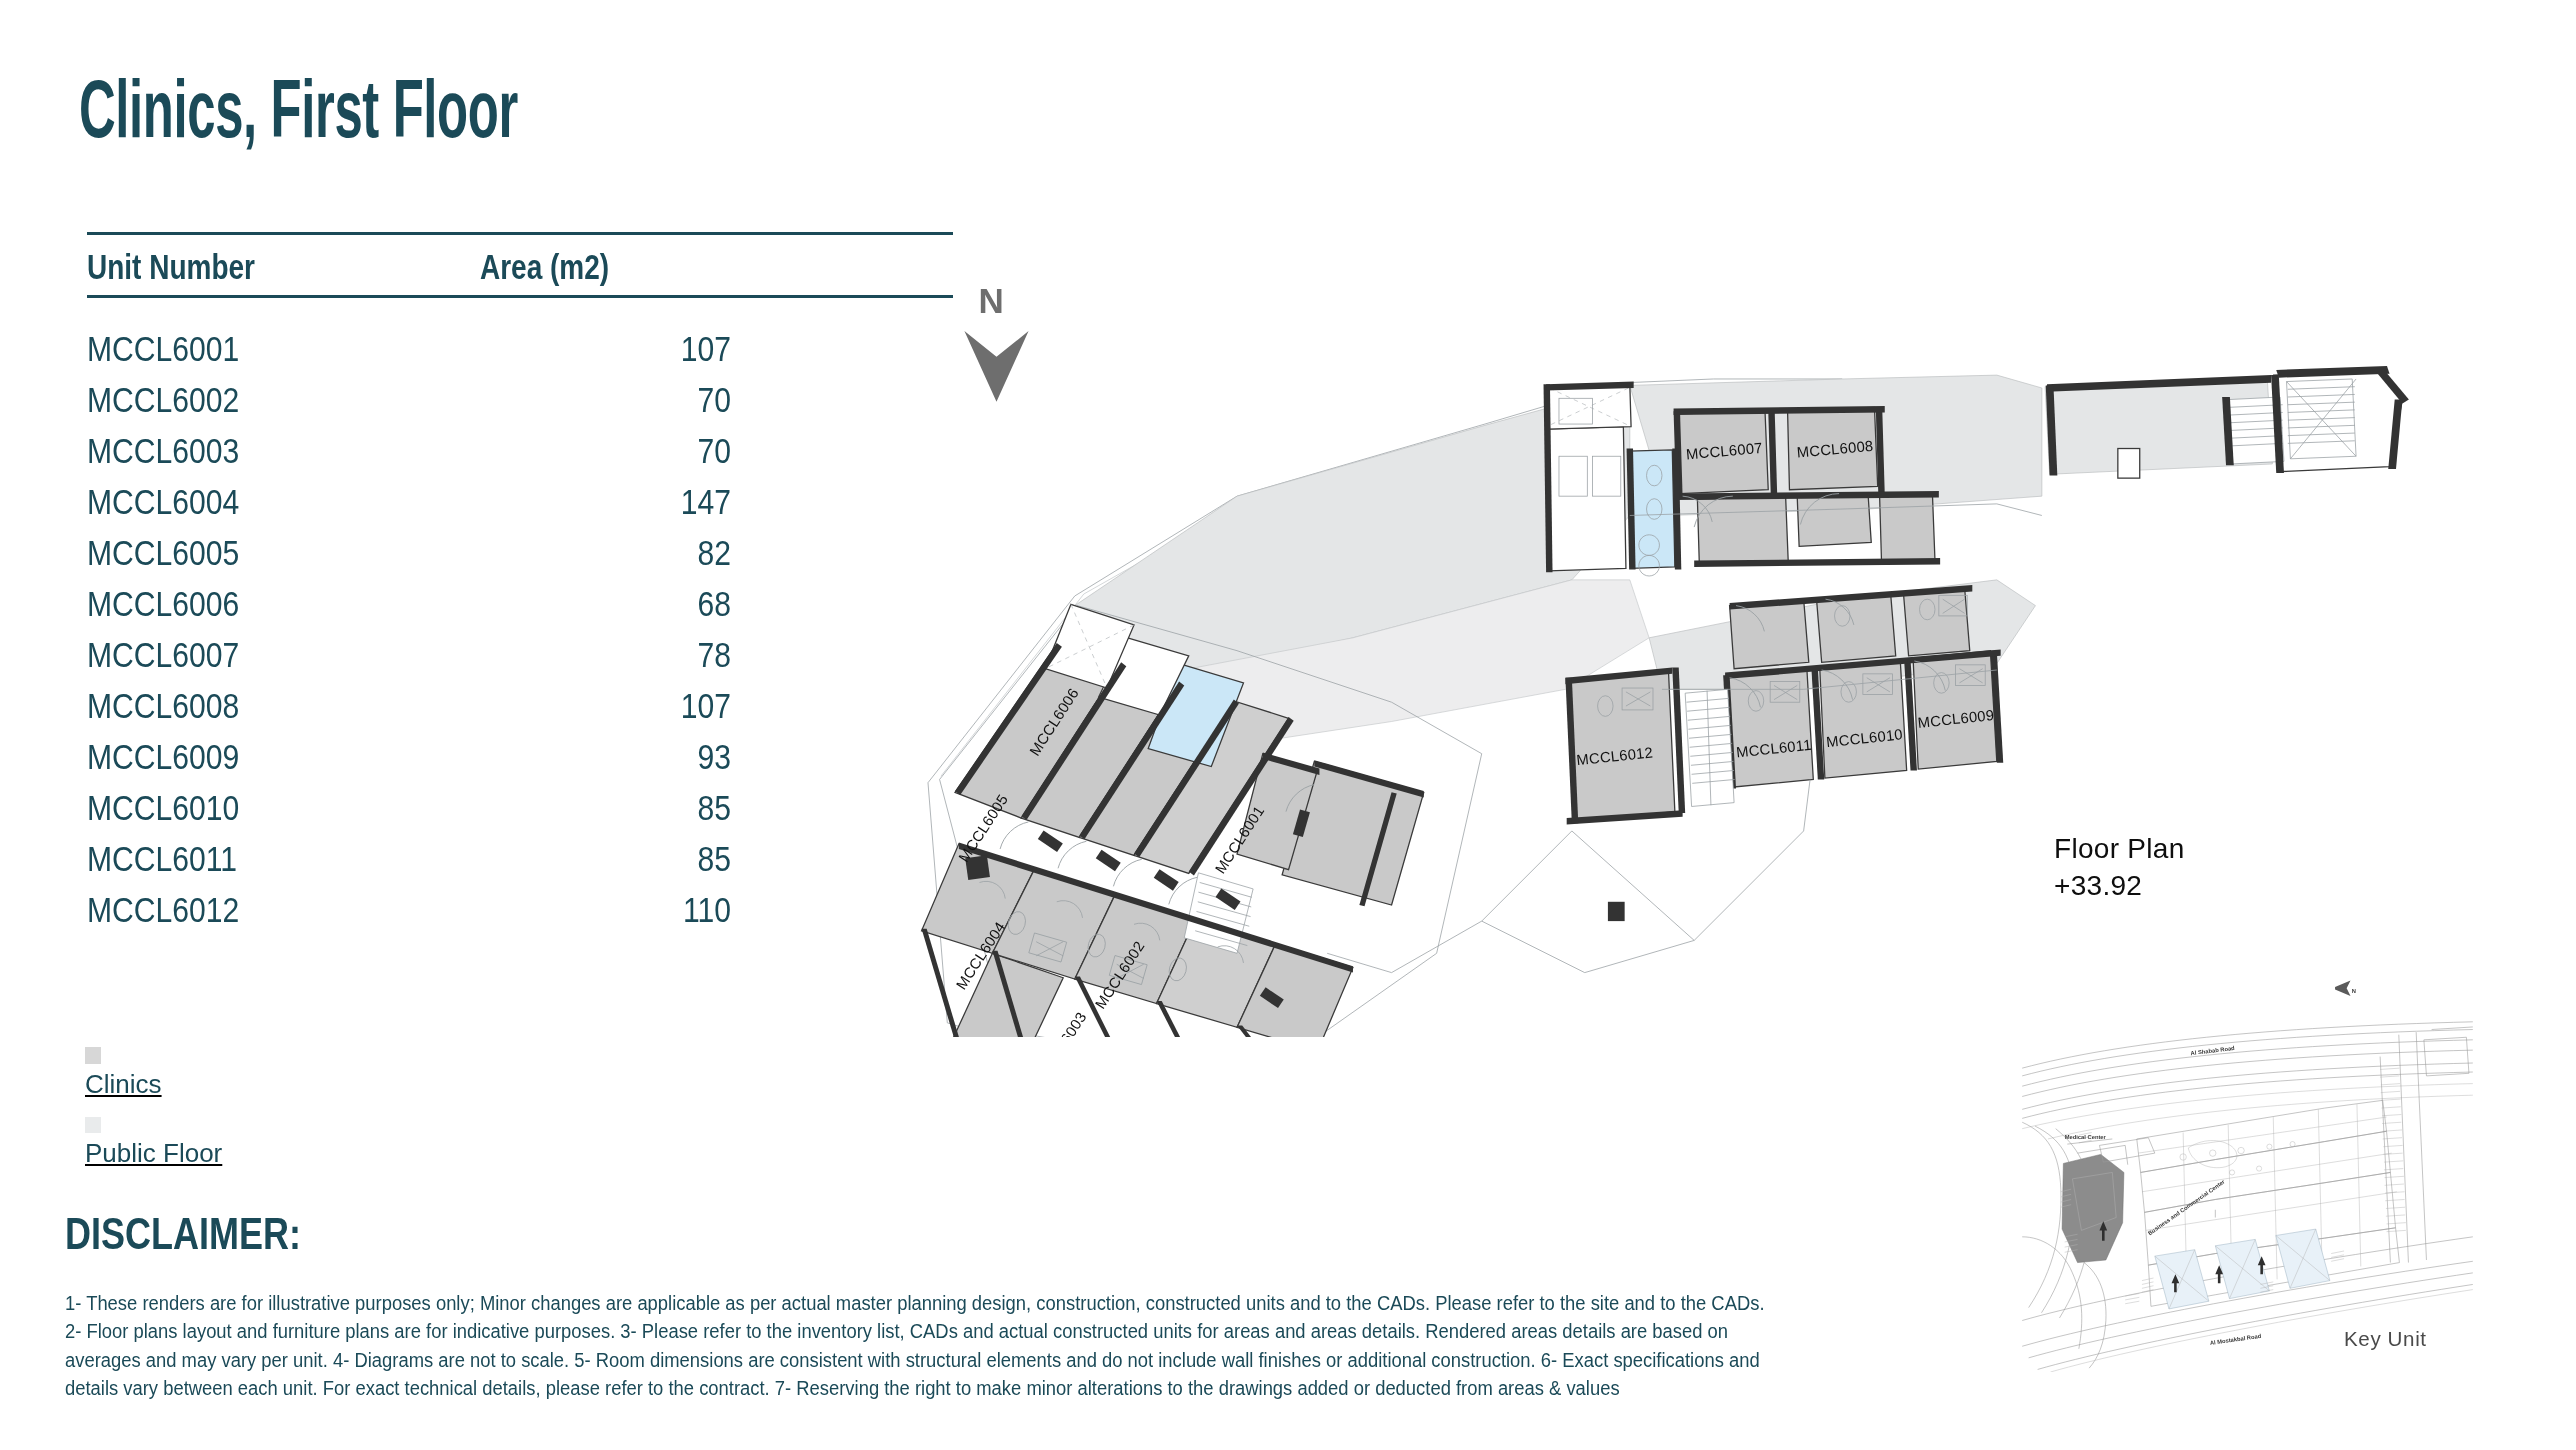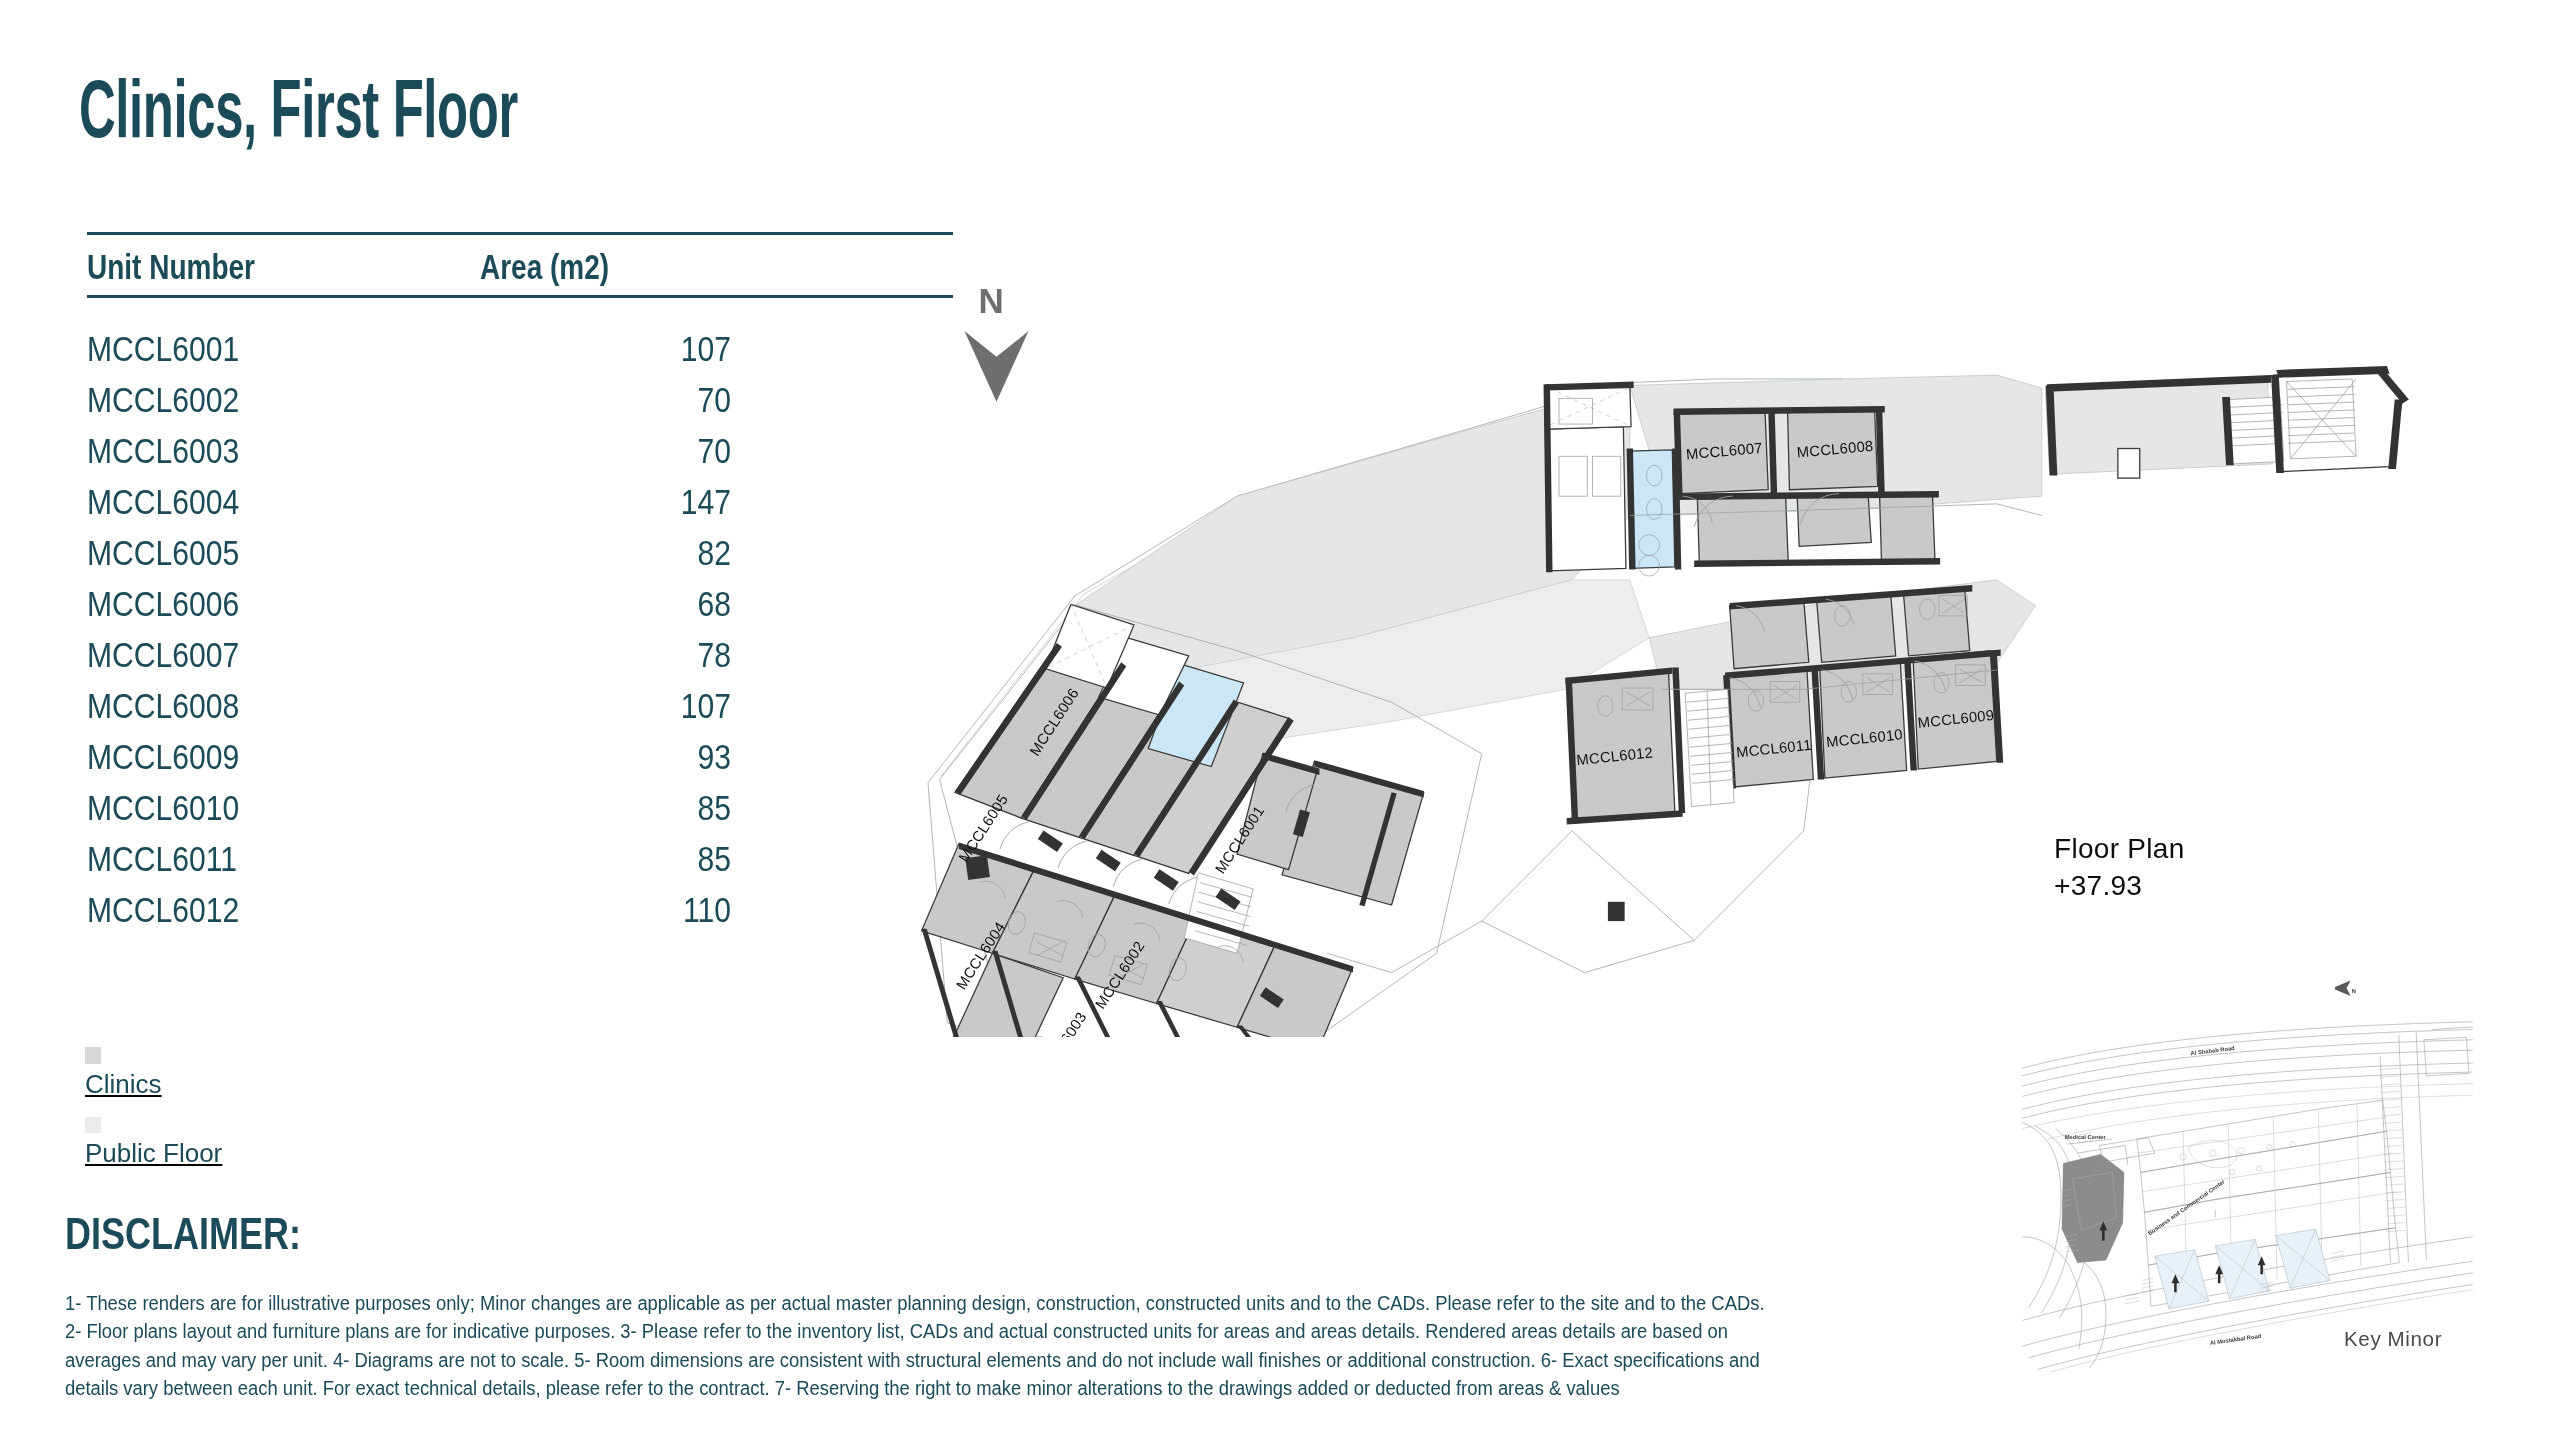--- a/index.html
+++ b/index.html
@@ -403,21 +403,21 @@
   <text class="plan-label" transform="translate(1390,240) rotate(-5)">MCCL6008</text>
   <text class="plan-label" transform="translate(1048,718) rotate(-6)">MCCL6012</text>
   <text class="plan-label" transform="translate(1296,706) rotate(-6)">MCCL6011</text>
   <text class="plan-label" transform="translate(1436,690) rotate(-6)">MCCL6010</text>
   <text class="plan-label" transform="translate(1578,660) rotate(-6)">MCCL6009</text>
 </svg>
 </div>
 
 <div id="plan-caption">
   <div>Floor Plan</div>
-  <div>+37.93</div>
+  <div>+33.92</div>
 </div>
 
 <div id="key-plan">
 <svg viewBox="0 0 700 640" xmlns="http://www.w3.org/2000/svg">
   <defs>
     <style>
       .k  { fill:none; stroke:#9a9a9a; stroke-width:0.9; }
       .kl { fill:none; stroke:#b4b4b4; stroke-width:0.7; }
       .kt { font-family:"Liberation Sans","DejaVu Sans",sans-serif; font-size:9px; fill:#3a3a3a; font-weight:700;}
       .kt2{ font-family:"Liberation Sans","DejaVu Sans",sans-serif; font-size:6px; fill:#555; }
@@ -537,14 +537,14 @@
   <text class="kt" transform="translate(198,428) rotate(-35)">Business and Commercial Center</text>
   <text class="kt" transform="translate(292,598) rotate(-8)">Al Mostakbal Road</text>
 
   <g>
     <polygon points="486,42 510,32 504,44 510,56 486,46" fill="#5a5a5a"></polygon>
     <text class="kt" x="512" y="52" font-size="14" fill="#3a3a3a">N</text>
   </g>
 </svg>
 </div>
 
-<div id="key-plan-caption">Key Minor</div>
+<div id="key-plan-caption">Key Unit</div>
 
 
 </body></html>

